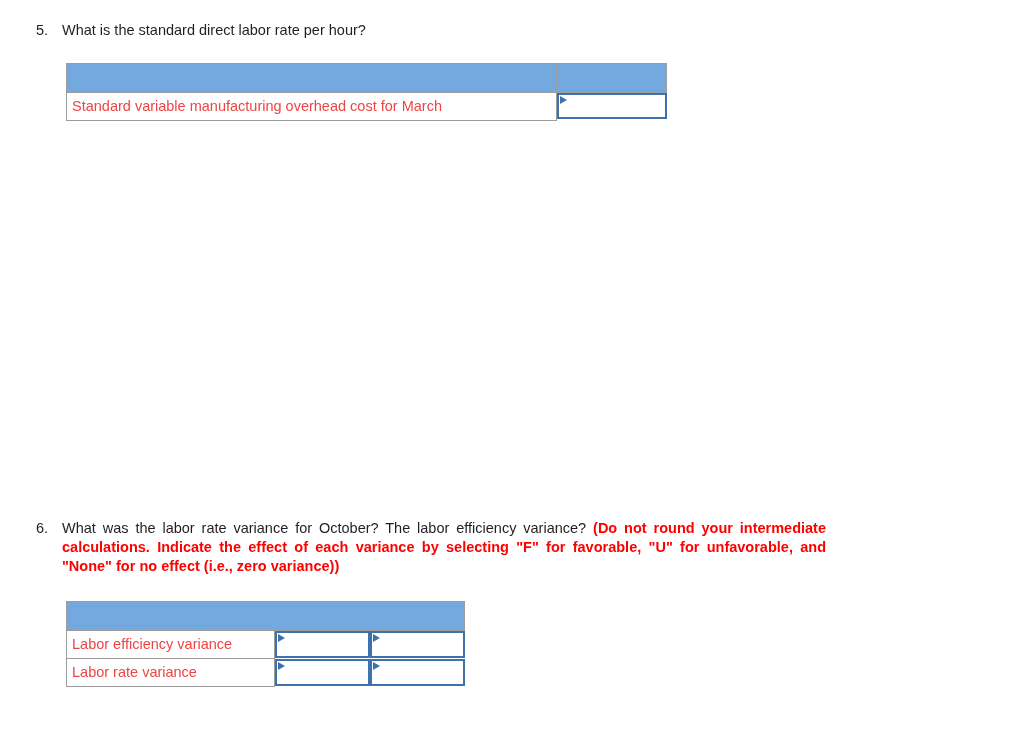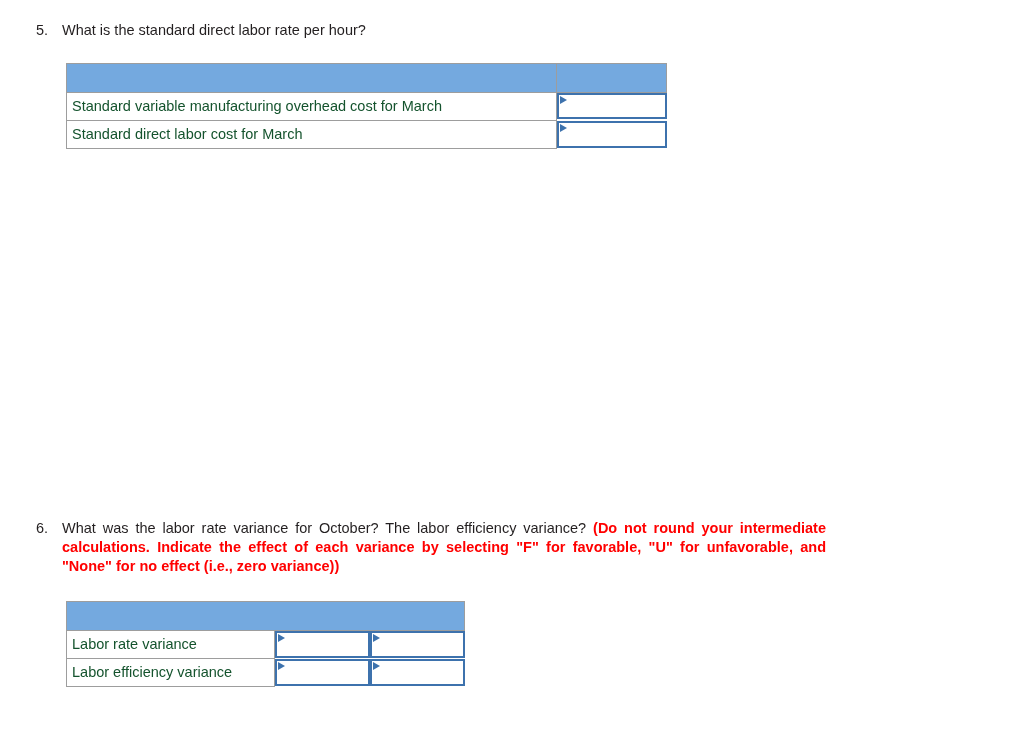--- a/index.html
+++ b/index.html
@@ -66,21 +66,21 @@
     border: 1px solid #9d9d9d;
     height: 28px;
     padding: 0;
   }
   .worksheet .label-cell {
     border: 1px solid #9d9d9d;
     font-size: 14.5px;
     line-height: 18px;
     padding: 4px 3px 5px 5px;
     vertical-align: top;
-    color: #14532d;
+    color: #ef4444;
     background: #ffffff;
   }
   .worksheet .input-cell {
     padding: 0;
     border: none;
     background: transparent;
     vertical-align: top;
   }
 
   
@@ -160,26 +160,20 @@
 
     <tr class="r1">
       <td class="label-cell">Standard variable manufacturing overhead cost for March</td>
       <td class="input-cell">
         <div class="inp blue"></div>
       </td>
     </tr>
 
 
 
-    <tr class="r4">
-      <td class="label-cell">Standard direct labor cost for March</td>
-      <td class="input-cell">
-        <div class="inp blue"></div>
-      </td>
-    </tr>
 
   </tbody>
 </table>
 
 <div class="question" id="question-6">
   <span class="q-number">6.</span>
   <span class="q-body"><span>What was the labor rate variance for October? The labor efficiency variance? </span><span class="q-emph">(Do not round your intermediate calculations. Indicate the effect of each variance by selecting "F" for favorable, "U" for unfavorable, and "None" for no effect (i.e., zero variance))</span></span>
 </div>
 
 <table class="worksheet" id="table-variances">
@@ -187,31 +181,31 @@
     <col class="c-label">
     <col class="c-input">
     <col class="c-input">
   </colgroup>
   <tbody>
     <tr>
       <td class="hdr-cell" colspan="3"></td>
     </tr>
 
     <tr>
+      <td class="label-cell">Labor efficiency variance</td>
+      <td class="input-cell">
+        <div class="inp blue"></div>
+      </td>
+      <td class="input-cell">
+        <div class="inp blue"></div>
+      </td>
+    </tr>
+
+    <tr>
       <td class="label-cell">Labor rate variance</td>
-      <td class="input-cell">
-        <div class="inp blue"></div>
-      </td>
-      <td class="input-cell">
-        <div class="inp blue"></div>
-      </td>
-    </tr>
-
-    <tr>
-      <td class="label-cell">Labor efficiency variance</td>
       <td class="input-cell">
         <div class="inp blue"></div>
       </td>
       <td class="input-cell">
         <div class="inp blue"></div>
       </td>
     </tr>
   </tbody>
 </table>
 

